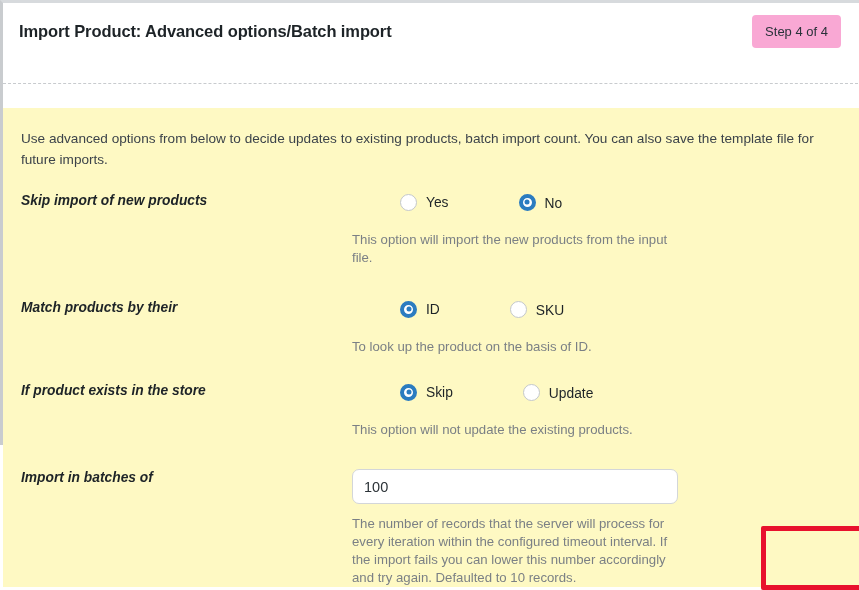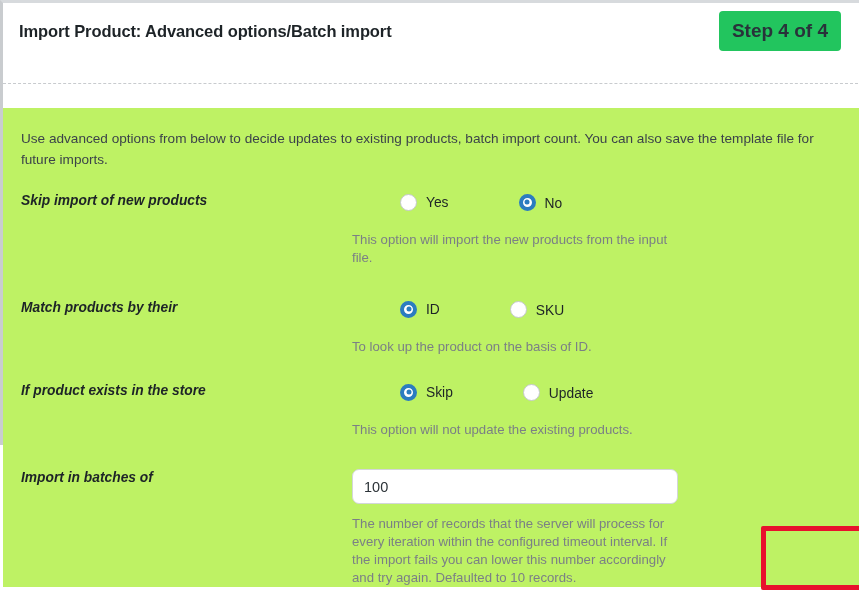--- a/index.html
+++ b/index.html
@@ -43,40 +43,40 @@
     background: #ffffff;
   }
   .header-title {
     font-size: 16.5px;
     font-weight: bold;
     color: #1d2327;
     letter-spacing: -0.1px;
     white-space: nowrap;
   }
   .step-badge {
-    background: #22c55e;
+    background: #f9a8d4;
     color: #29323a;
-    font-size: 19px;
-    font-weight: bold;
+    font-size: 13px;
+    font-weight: normal;
     padding: 9px 13px;
     border-radius: 4px;
     white-space: nowrap;
   }
   .header-divider {
     height: 0;
     border-top: 1px dashed #c8cbce;
     margin: 0 1px 0 0;
   }
 
   
   .body {
     flex: 1 1 auto;
     box-sizing: border-box;
     padding: 20px 18px 0 18px;
-    background: #bef264;
+    background: #fef9c3;
     position: relative;
   }
 
   .intro {
     font-size: 13.6px;
     color: #3c434a;
     line-height: 21px;
     max-width: 810px;
     margin: 0 0 22px 0;
   }

